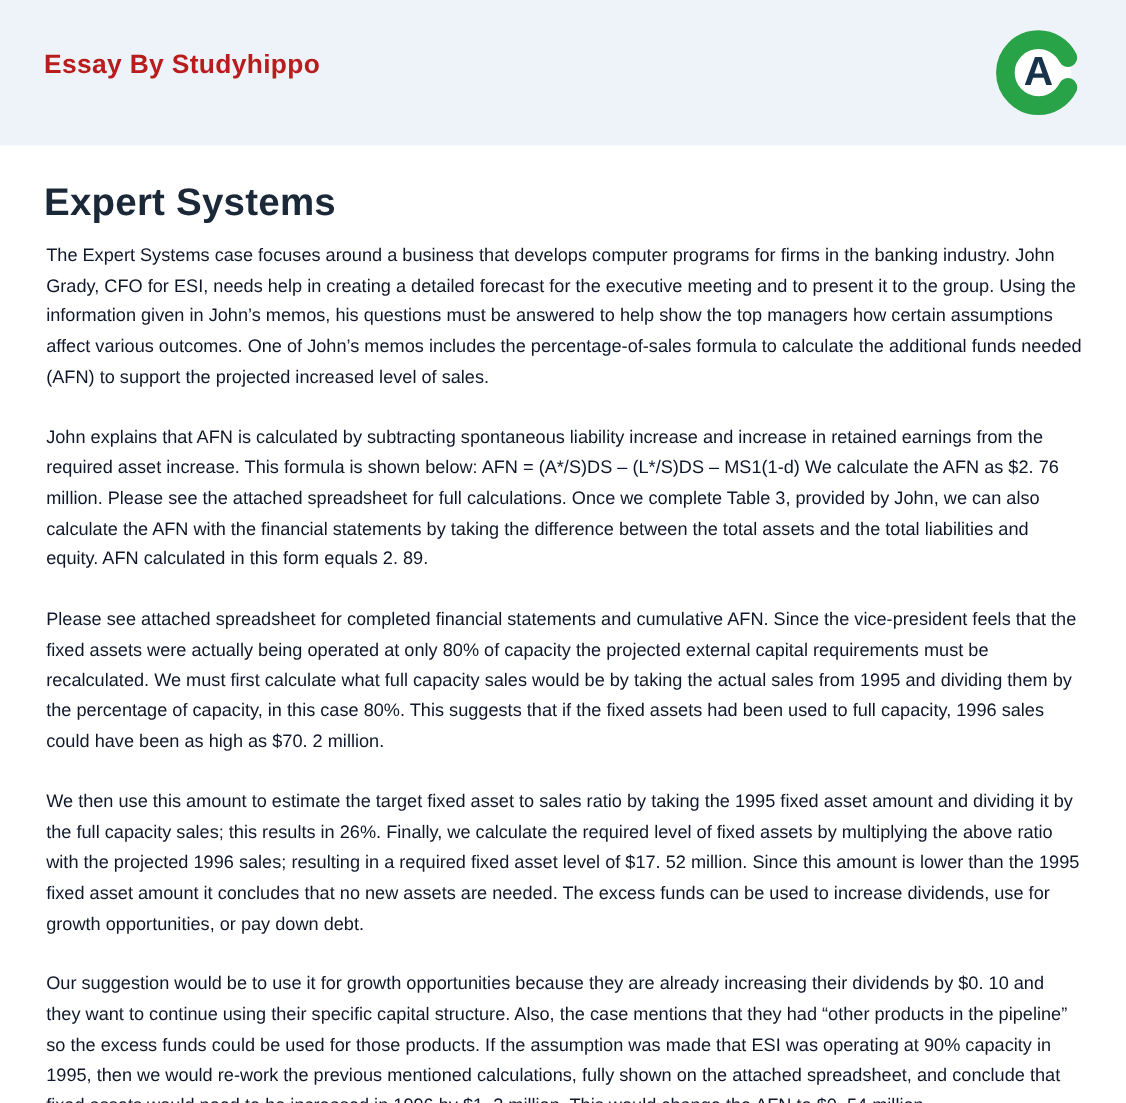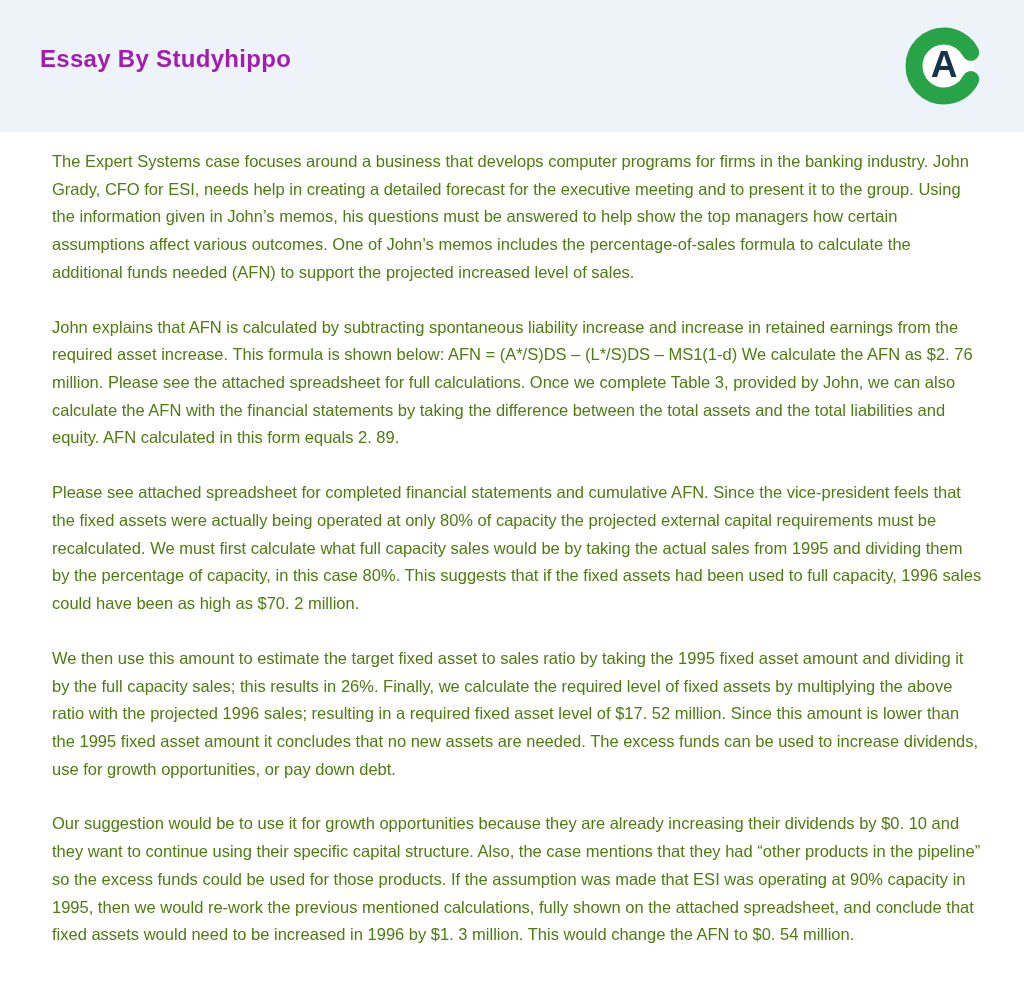--- a/index.html
+++ b/index.html
@@ -17,21 +17,21 @@
     background: #eef2f9;
     height: 132px;
     padding: 0 40px;
     box-sizing: border-box;
     display: flex;
     align-items: center;
     justify-content: space-between;
   }
   .header-text { display: flex; flex-direction: column; }
   .site-title {
-    color: #a21caf;
+    color: #b91c1c;
     font-size: 24px;
     font-weight: 700;
     letter-spacing: 0.3px;
     text-decoration: none;
     margin-bottom: 15px;
     cursor: pointer;
   }
   .page-url {
     color: #2c3e55;
     font-size: 16px;
@@ -61,41 +61,42 @@
     padding: 16px 40px 0 40px;
   }
   h1.essay-title {
     margin: 16px 0 15px 0;
     font-size: 35px;
     font-weight: 800;
     color: #1b2838;
     letter-spacing: 0.2px;
   }
   p.essay-paragraph {
-    margin: 0 0 27px 12px;
+    margin: 0 0 27px 2px;
     font-size: 16.5px;
     line-height: 1.68;
-    color: #4d7c0f;
+    color: #0f172a;
   }
 </style>
 </head>
 <body>
 
 <header class="page-header">
   <div class="header-text">
     <a class="site-title">Essay By Studyhippo</a>
   </div>
   <div class="logo">
     <svg width="80" height="80" viewBox="0 0 80 80">
       <circle cx="40" cy="40" r="30" fill="#ffffff" stroke="#29a347" stroke-width="17" stroke-dasharray="160 28.5" stroke-dashoffset="-14" stroke-linecap="round"></circle>
     </svg>
     <span class="logo-letter">A</span>
   </div>
 </header>
 
 <main>
+  <h1 class="essay-title">Expert Systems</h1>
   <p class="essay-paragraph">The Expert Systems case focuses around a business that develops computer programs for firms in the banking industry. John Grady, CFO for ESI, needs help in creating a detailed forecast for the executive meeting and to present it to the group. Using the information given in John’s memos, his questions must be answered to help show the top managers how certain assumptions affect various outcomes. One of John’s memos includes the percentage-of-sales formula to calculate the additional funds needed (AFN) to support the projected increased level of sales.</p>
   <p class="essay-paragraph">John explains that AFN is calculated by subtracting spontaneous liability increase and increase in retained earnings from the required asset increase. This formula is shown below: AFN = (A*/S)DS – (L*/S)DS – MS1(1-d) We calculate the AFN as $2. 76 million. Please see the attached spreadsheet for full calculations. Once we complete Table 3, provided by John, we can also calculate the AFN with the financial statements by taking the difference between the total assets and the total liabilities and equity. AFN calculated in this form equals 2. 89.</p>
   <p class="essay-paragraph">Please see attached spreadsheet for completed financial statements and cumulative AFN. Since the vice-president feels that the fixed assets were actually being operated at only 80% of capacity the projected external capital requirements must be recalculated. We must first calculate what full capacity sales would be by taking the actual sales from 1995 and dividing them by the percentage of capacity, in this case 80%. This suggests that if the fixed assets had been used to full capacity, 1996 sales could have been as high as $70. 2 million.</p>
   <p class="essay-paragraph">We then use this amount to estimate the target fixed asset to sales ratio by taking the 1995 fixed asset amount and dividing it by the full capacity sales; this results in 26%. Finally, we calculate the required level of fixed assets by multiplying the above ratio with the projected 1996 sales; resulting in a required fixed asset level of $17. 52 million. Since this amount is lower than the 1995 fixed asset amount it concludes that no new assets are needed. The excess funds can be used to increase dividends, use for growth opportunities, or pay down debt.</p>
   <p class="essay-paragraph">Our suggestion would be to use it for growth opportunities because they are already increasing their dividends by $0. 10 and they want to continue using their specific capital structure. Also, the case mentions that they had “other products in the pipeline” so the excess funds could be used for those products. If the assumption was made that ESI was operating at 90% capacity in 1995, then we would re-work the previous mentioned calculations, fully shown on the attached spreadsheet, and conclude that fixed assets would need to be increased in 1996 by $1. 3 million. This would change the AFN to $0. 54 million.</p>
 
 </main>
 
 </body></html>

